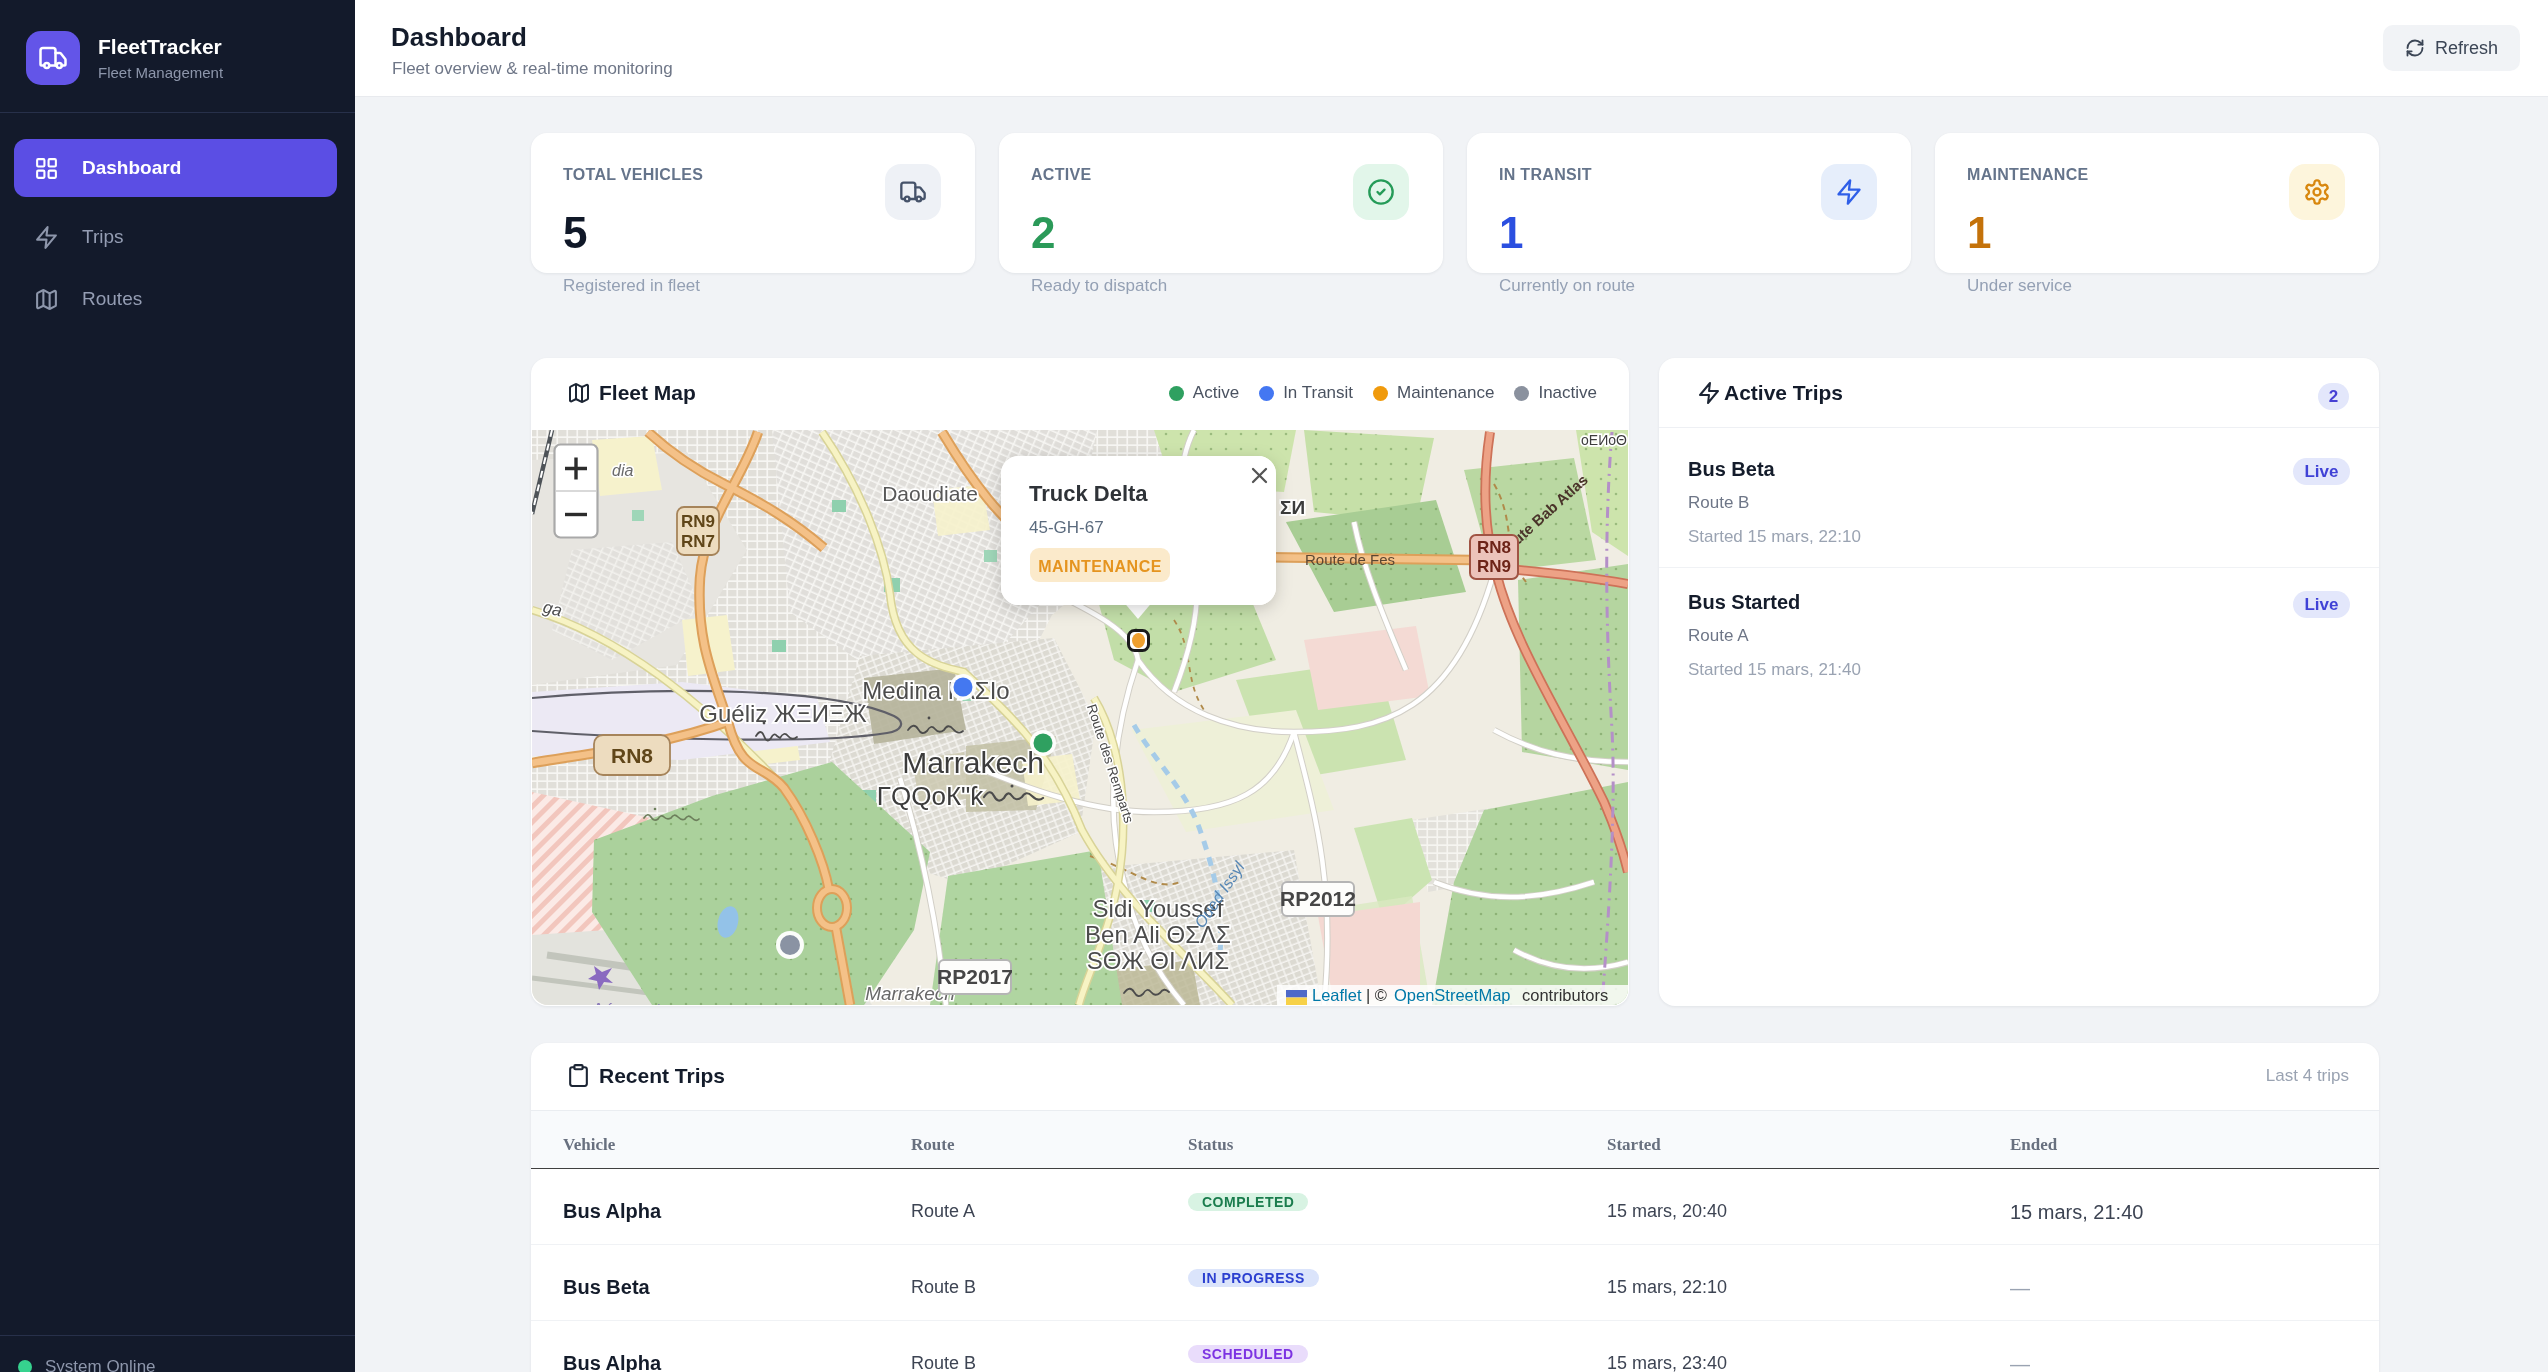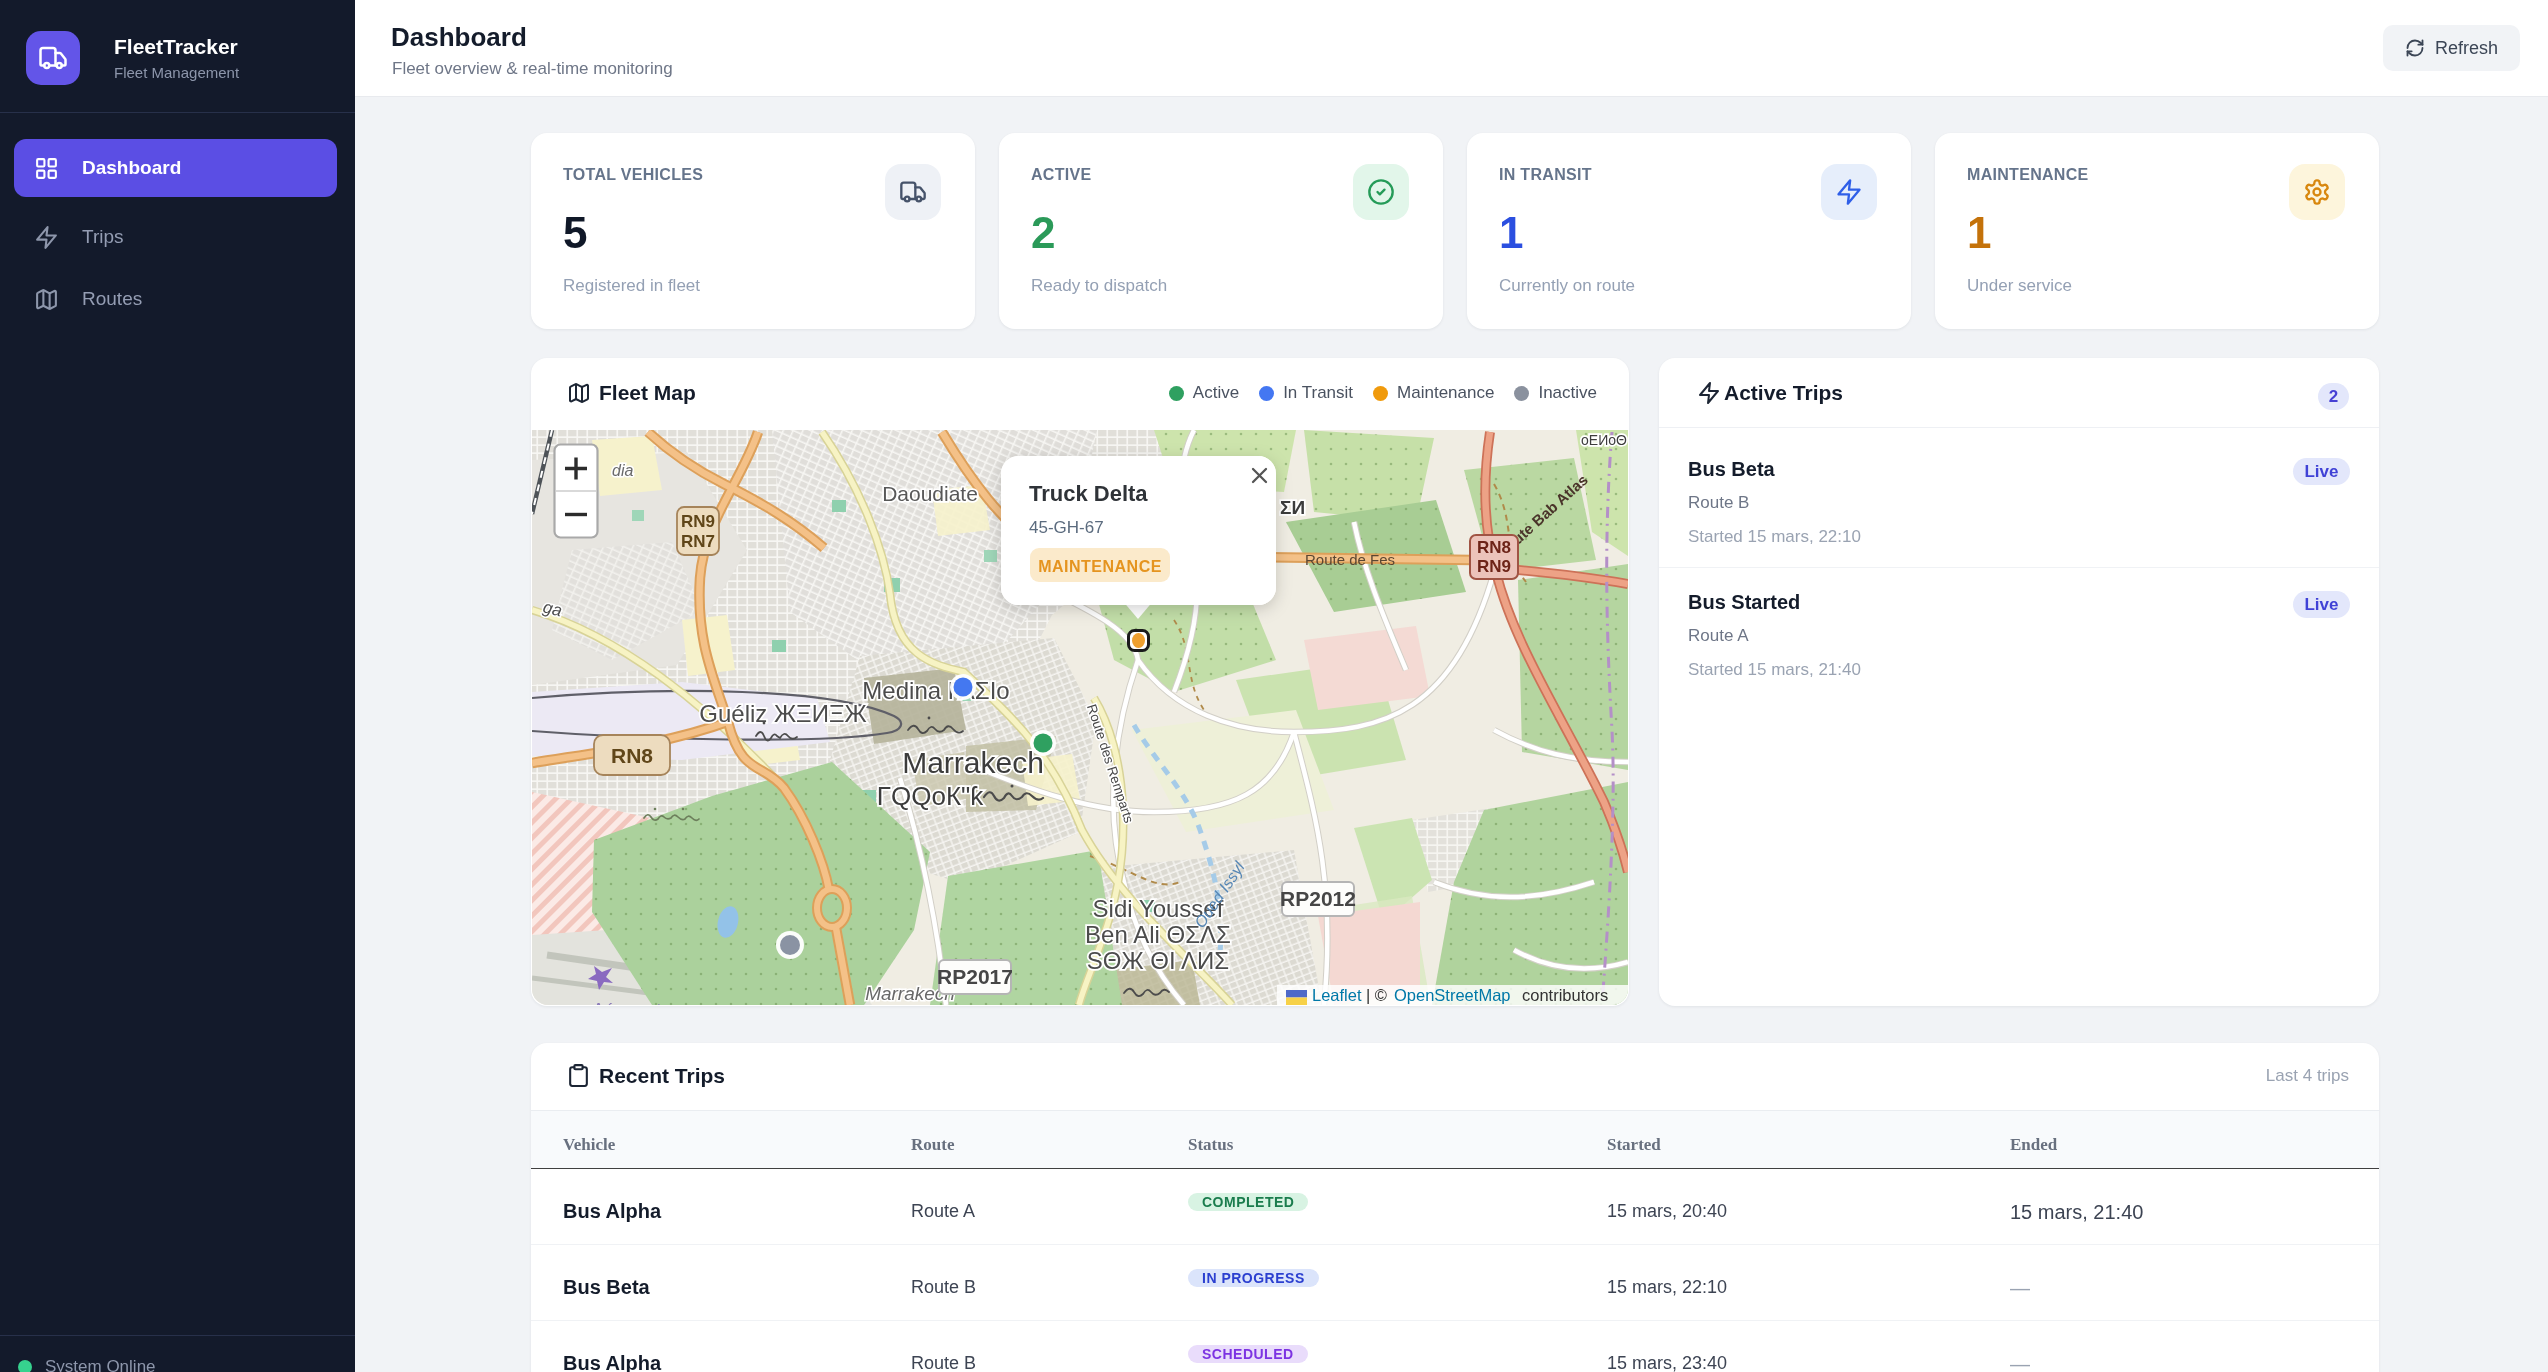--- a/index.html
+++ b/index.html
@@ -3,21 +3,21 @@
 <meta charset="utf-8">
 <style>
 * { margin:0; padding:0; box-sizing:border-box; }
 html,body { width:2548px; height:1372px; overflow:hidden; font-family:"Liberation Sans", sans-serif; background:#f1f3f6; }
 .page { position:relative; width:2548px; height:1372px; }
 
 
 .sidebar { position:absolute; left:0; top:0; width:355px; height:1372px; background:#131a2b; }
 .brand { position:absolute; left:26px; top:31px; display:flex; }
 .logo { width:54px; height:54px; border-radius:15px; background:#6355e8; display:flex; align-items:center; justify-content:center; }
-.brand-txt { margin-left:34px; padding-top:3px; }
+.brand-txt { margin-left:18px; padding-top:3px; }
 .brand-name { color:#fff; font-size:21px; font-weight:bold; line-height:26px; }
 .brand-sub { color:#8d96ab; font-size:15px; margin-top:4px; }
 .side-div { position:absolute; left:0; top:112px; width:355px; height:1px; background:#27304a; }
 .nav { position:absolute; left:14px; top:139px; width:323px; }
 .nav-item { height:58px; display:flex; align-items:center; border-radius:12px; margin-bottom:4px; color:#949db3; font-size:19px; }
 .nav-item.active { background:#5b4ee4; color:#ffffff; font-weight:bold; margin-bottom:11px; }
 .nav-item svg { margin-left:20px; margin-right:23px; flex:none; }
 .side-bottom-div { position:absolute; left:0; top:1335px; width:355px; height:1px; background:#27304a; }
 .sys { position:absolute; left:18px; top:1357px; display:flex; align-items:center; color:#8d96ab; font-size:17px; }
 .sys-dot { width:14px; height:14px; border-radius:50%; background:#36d28e; margin-right:13px; }
@@ -26,21 +26,21 @@
 .header { position:absolute; left:355px; top:0; width:2193px; height:97px; background:#ffffff; border-bottom:1px solid #e8eaee; }
 .h-title { position:absolute; left:391px; top:22px; font-size:26px; font-weight:bold; color:#141c2b; }
 .h-sub { position:absolute; left:392px; top:59px; font-size:17px; color:#6e7687; }
 .refresh { position:absolute; left:2383px; top:25px; width:137px; height:46px; background:#f1f3f6; border-radius:10px; display:flex; align-items:center; justify-content:center; color:#3c4656; font-size:18px; }
 .refresh svg { margin-right:10px; }
 
 
 .card { position:absolute; background:#fff; border-radius:16px; box-shadow:0 1px 3px rgba(15,23,42,.07); }
 
 
-.stat { width:444px; height:196px; top:133px; }
+.stat { width:444px; height:140px; top:133px; }
 .stat-label { position:absolute; left:32px; top:33px; font-size:16px; font-weight:bold; letter-spacing:.3px; color:#65748b; }
 .stat-value { position:absolute; left:32px; top:77px; font-size:44px; line-height:46px; font-weight:bold; color:#101828; }
 .stat-cap { position:absolute; left:32px; top:143px; font-size:17px; color:#94a0b4; }
 .chip { position:absolute; right:34px; top:31px; width:56px; height:56px; border-radius:16px; display:flex; align-items:center; justify-content:center; }
 
 
 .mapcard { left:531px; top:358px; width:1098px; height:648px; }
 .card-head { position:absolute; left:0; top:0; right:0; height:72px; }
 .ch-icon { position:absolute; left:36px; top:23px; }
 .ch-title { position:absolute; left:68px; top:23px; font-size:21px; font-weight:bold; color:#141c2b; }

